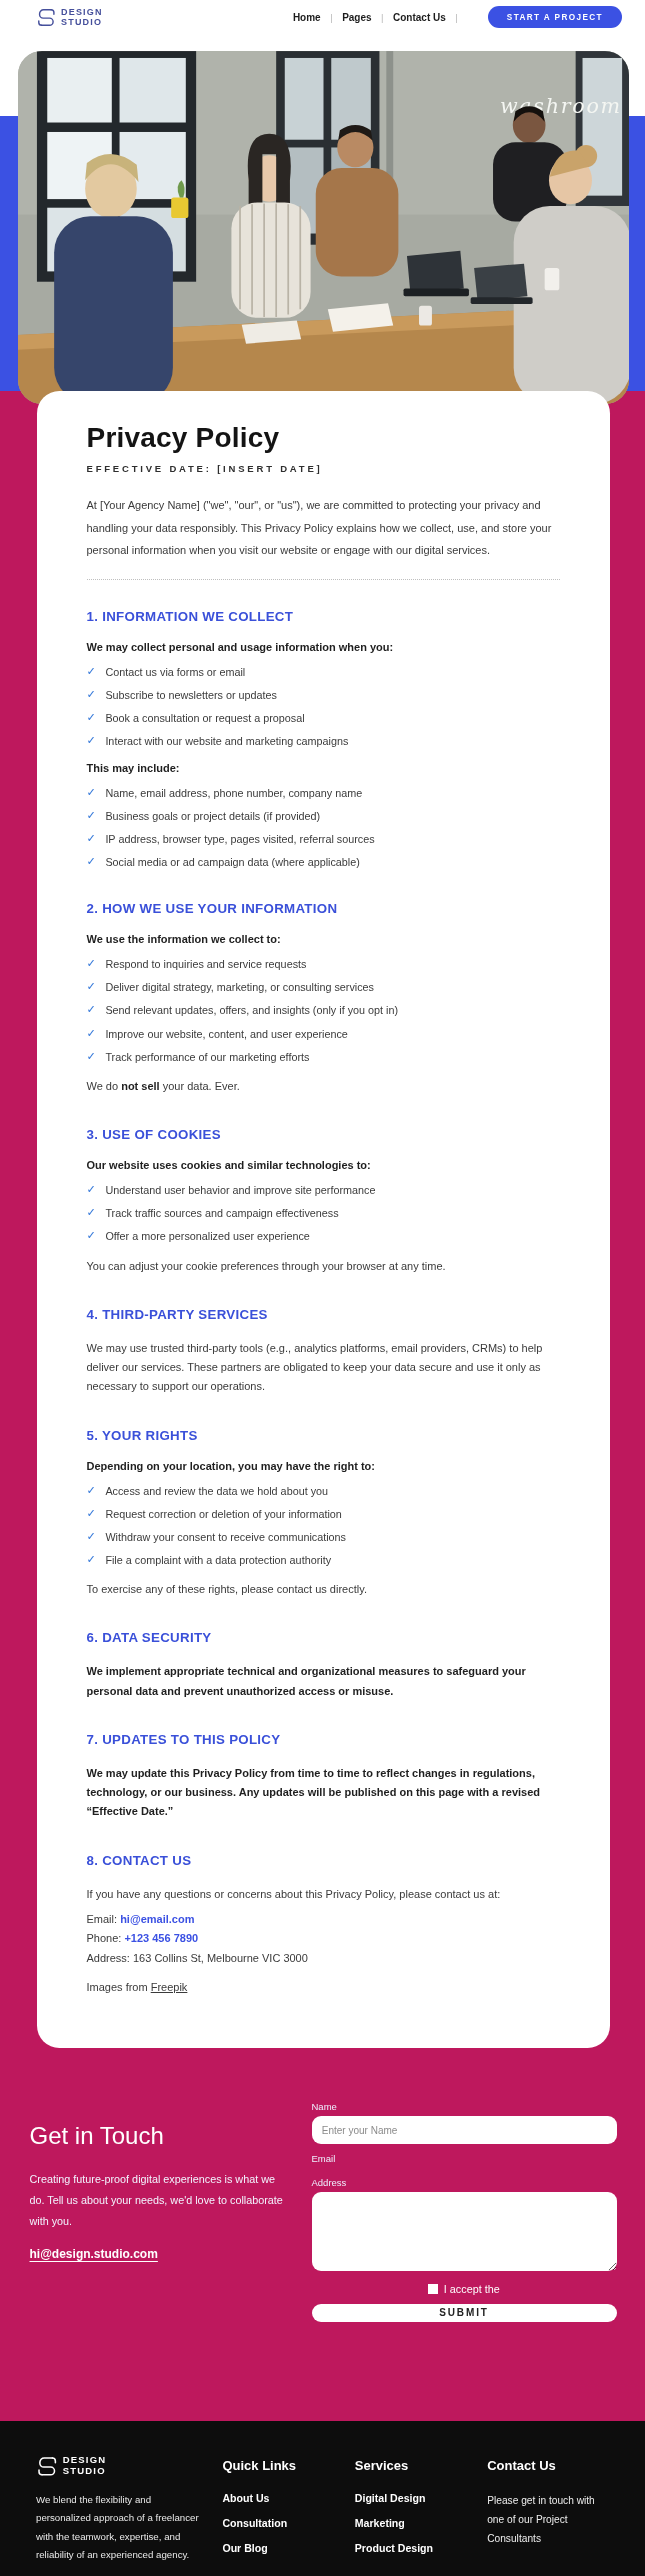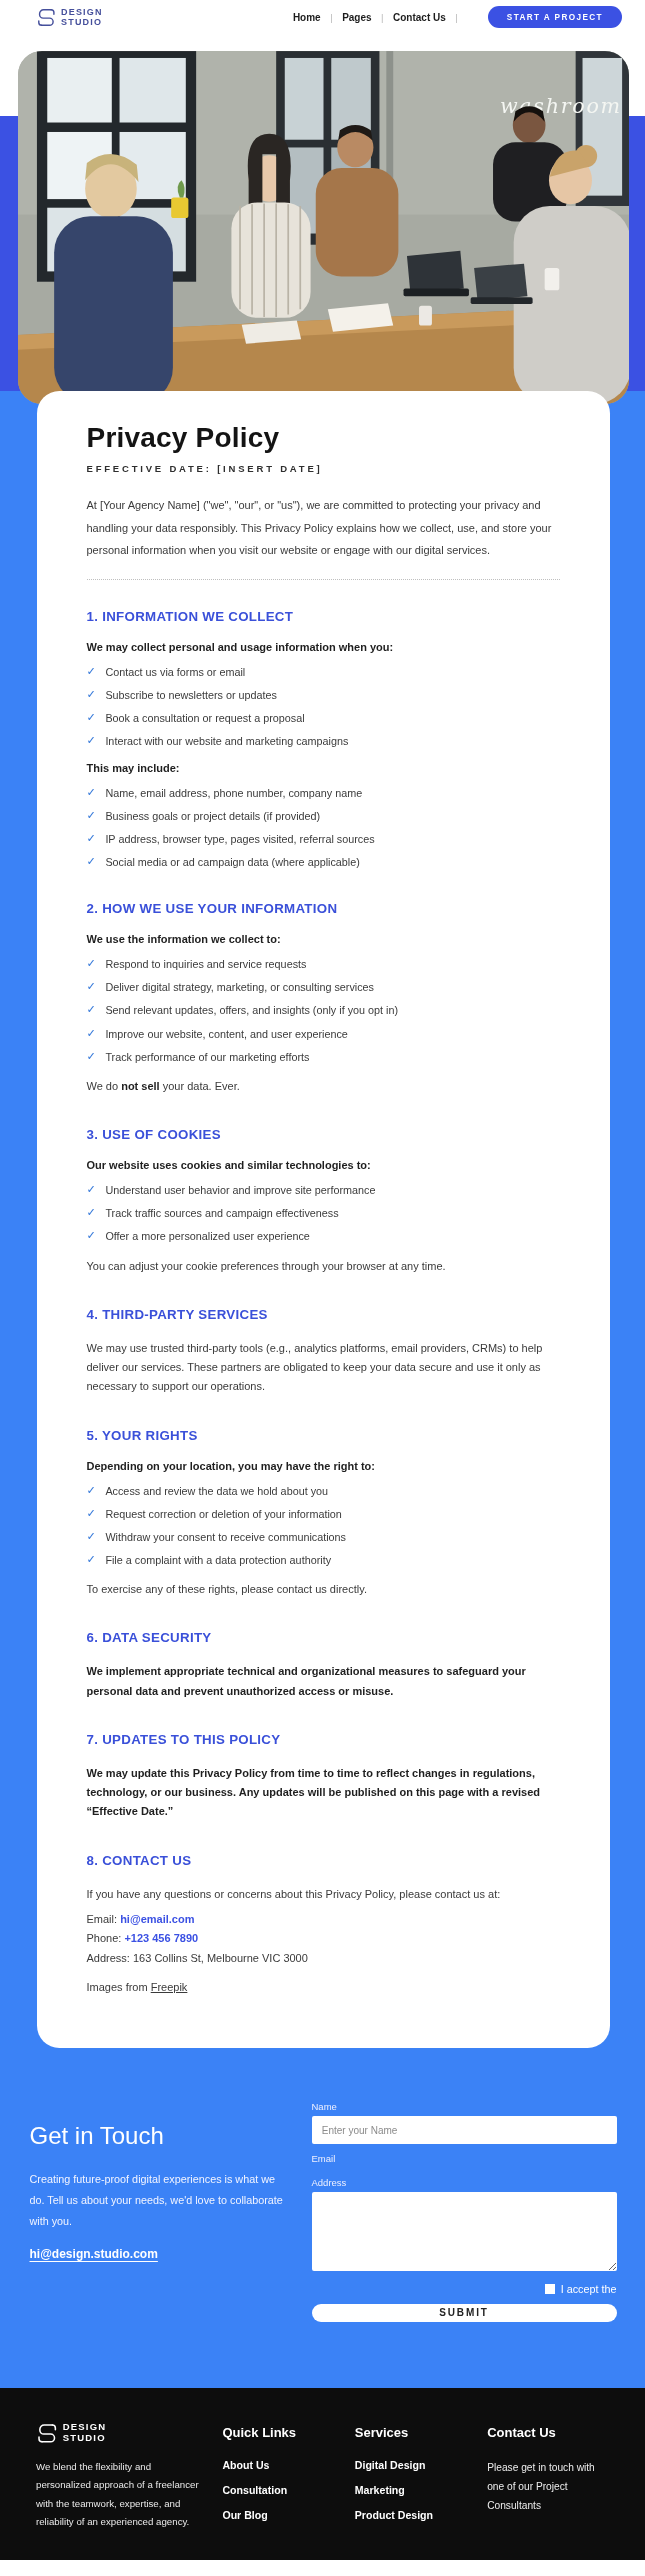--- a/index.html
+++ b/index.html
@@ -32,21 +32,21 @@
   .hero-section {
     padding-top: 17px;
     background: linear-gradient(to bottom, #ffffff 0px, #ffffff 82px, #3b51e3 82px);
   }
   .hero-img {
     width: 611px; height: 353px; margin: 0 auto; display:block;
     border-radius: 24px; overflow:hidden; position:relative;
   }
   .hero-img svg { display:block; }
   
-  .page-main { background:#3b82f6; padding-bottom: 66px; }
+  .page-main { background:#be185d; padding-bottom: 99px; }
   .policy-card {
     position:relative; z-index:2;
     width: 573px; margin: -13px auto 0;
     background:#ffffff; border-radius: 22.4px;
     padding: 31px 50px 55px;
   }
   .policy-title { font-size:28px; font-weight:bold; color:#141414; letter-spacing:0.2px; }
   .effective-date { margin-top:8.6px; font-size:9.5px; font-weight:bold;
     letter-spacing:2.8px; color:#2e2e2e; }
   .policy-intro { margin-top:20.7px; font-size:11px; line-height:2.05; color:#3a3a3a; }
@@ -69,27 +69,27 @@
   .git-section { display:flex; gap:24px; width:587px; margin:53px auto 0; color:#fff; }
   .git-left { width:258px; padding-top:20.7px; }
   .git-title { font-size:24px; font-weight:normal; color:#fff; }
   .git-body { margin-top:19px; font-size:10.8px; line-height:1.95; color:#f2f4ff; }
   .git-email { display:inline-block; margin-top:15.5px; font-size:12px; font-weight:bold;
     color:#fff; text-decoration:underline; text-underline-offset:3.4px; cursor:pointer; }
   .git-form { flex:1; display:flex; flex-direction:column; }
   .form-label { font-size:9.5px; color:#eef0ff; margin:8.6px 0 4.3px; }
   .form-label:first-child { margin-top:0; }
   .text-input, .text-area {
-    width:100%; background:#fff; border:none; border-radius:2px;
+    width:100%; background:#fff; border:none; border-radius:9px;
     font-family:inherit; font-size:10px; color:#333; padding:8.6px 10.3px;
   }
   .text-input { height:28px; }
   .text-input::placeholder, .text-area::placeholder { color:#8b8b8b; }
   .text-area { height:79px; resize:vertical; }
-  .accept-row { display:flex; align-items:center; justify-content:flex-end; gap:6px; margin:12px 0 8.6px; }
+  .accept-row { display:flex; align-items:center; justify-content:center; gap:6px; margin:12px 0 8.6px; }
   .accept-checkbox { width:9.5px; height:9.5px; background:#fff; border:0.9px solid #fff;
     display:inline-block; cursor:pointer; }
   .accept-label { font-size:10.8px; color:#fff; }
   .git-submit {
     width:100%; height:18px; background:#fff; color:#222; border:none; cursor:pointer;
     border-radius:16.4px; font-family:inherit; font-size:10px; font-weight:bold; letter-spacing:1.9px;
   }
   
   .site-footer { background:#0d0d0d; color:#fff; padding:34px 36px 26px;
     display:flex; gap:22.4px; }

